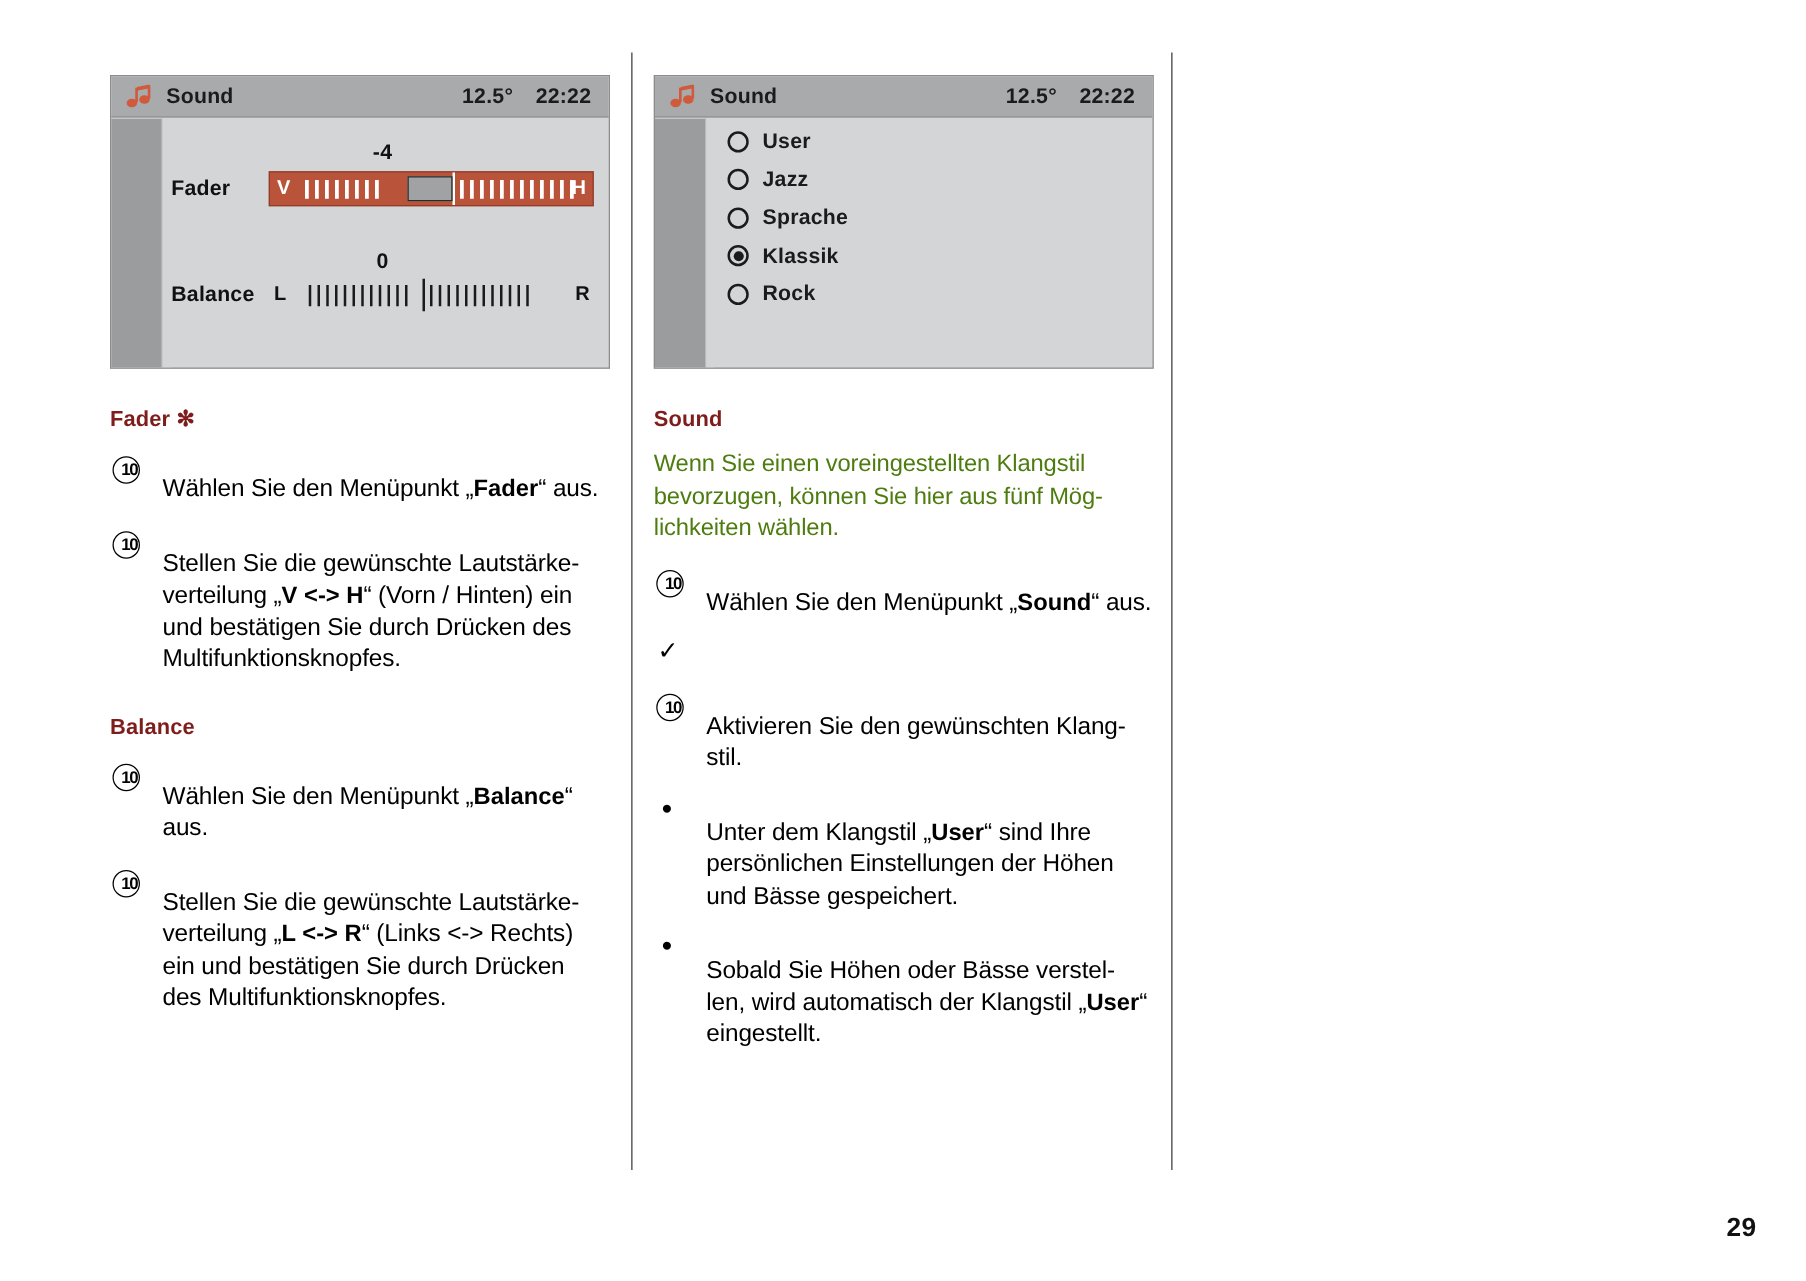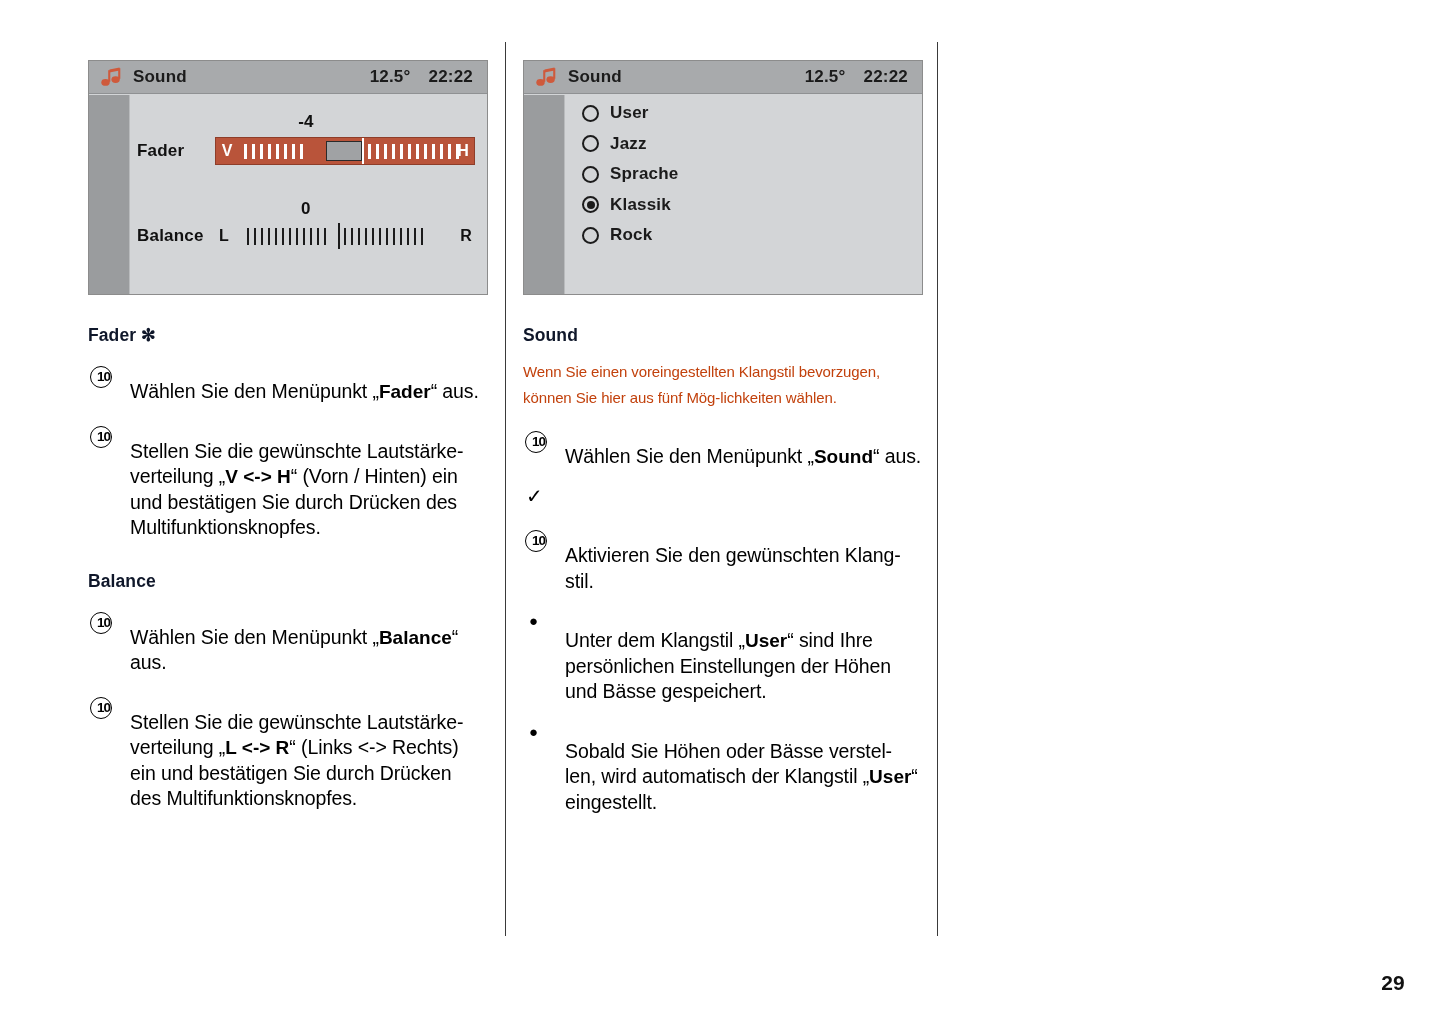--- a/index.html
+++ b/index.html
@@ -256,29 +256,29 @@
   }
   .list-item.selected .list-label { color: #ffffff; }
 
   
   .body-copy { margin-top: 30px; }
   h3.section-heading {
     font-size: 17.5px;
     font-weight: bold;
     margin: 0 0 13px 0;
     letter-spacing: .1px;
-    color: #0f172a;
+    color: #7f1d1d;
   }
   h3.section-heading.spaced { margin-top: 30px; }
 
   p.intro {
-    font-size: 15px;
+    font-size: 19px;
     line-height: 25.5px;
     margin: 0 0 14px 0;
-    color: #c2410c;
+    color: #4d7c0f;
     letter-spacing: -.1px;
   }
 
   .step {
     display: flex;
     align-items: flex-start;
     margin-bottom: 14px;
   }
   .step-marker {
     flex: 0 0 42px;

